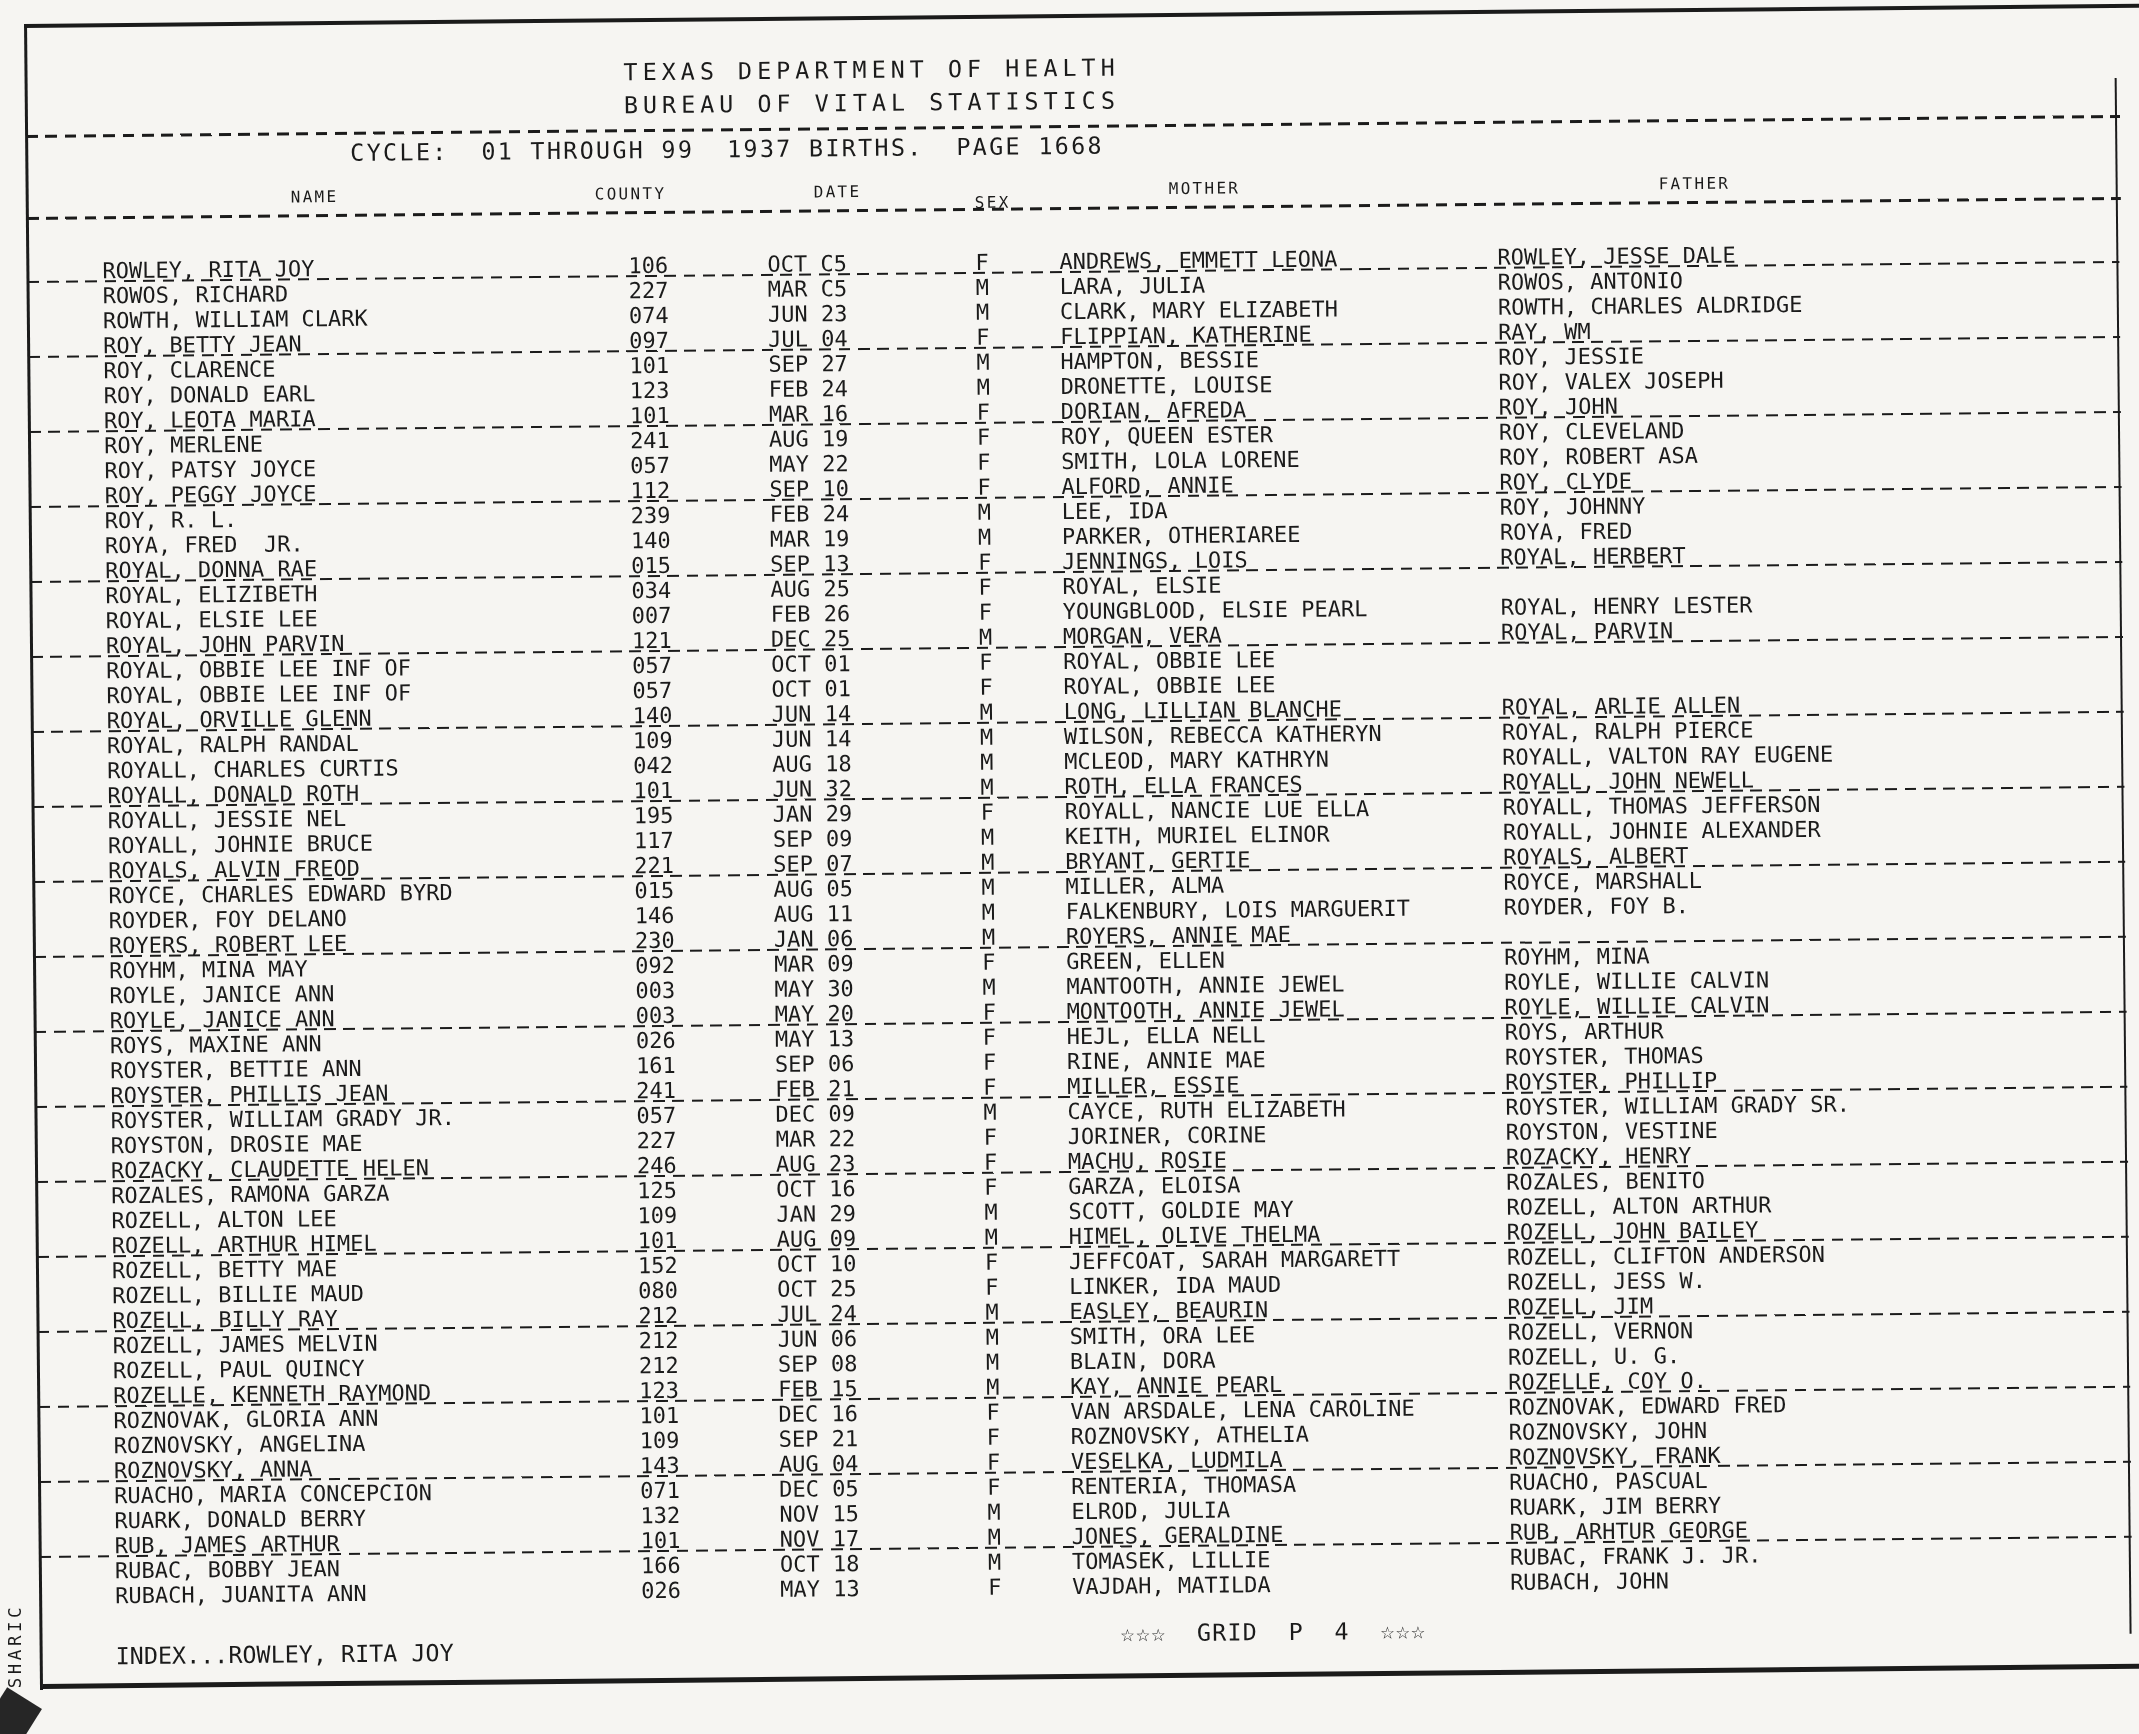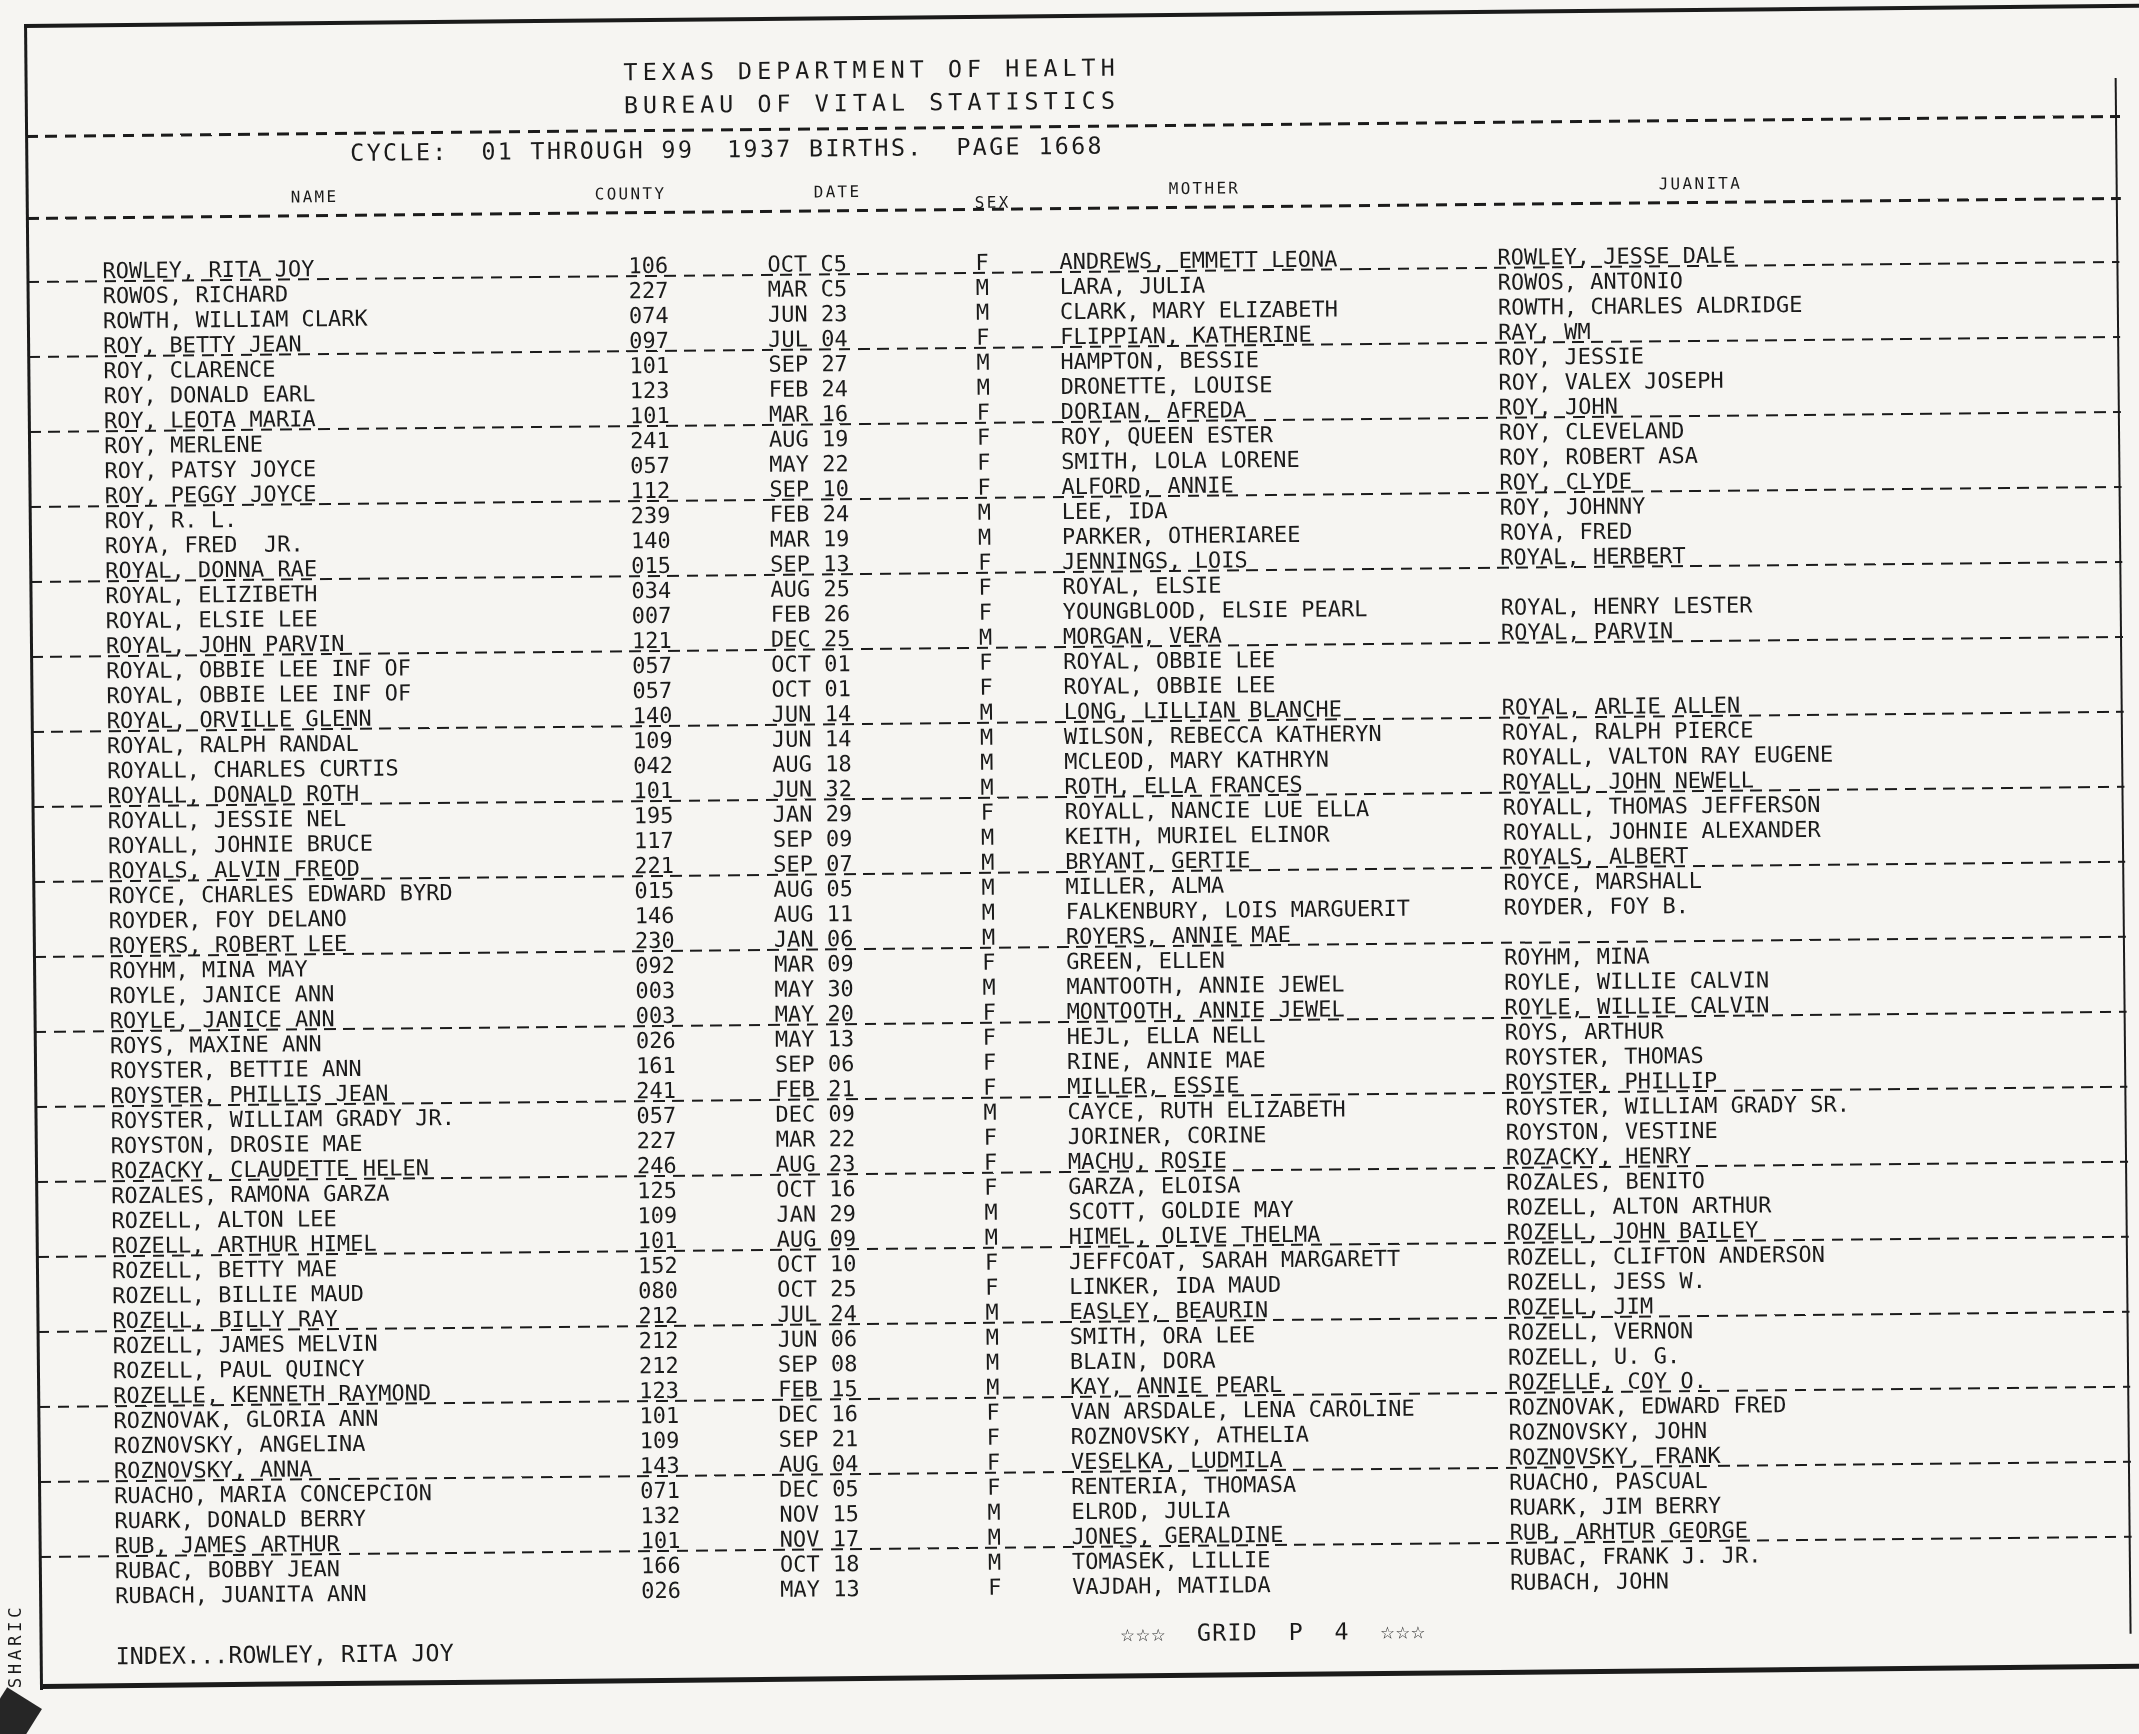--- a/index.html
+++ b/index.html
@@ -85,21 +85,21 @@
     <div class="title1">TEXAS DEPARTMENT OF HEALTH</div>
     <div class="title2">BUREAU OF VITAL STATISTICS</div>
     <div class="dashline dash-bureau"></div>
     <div class="cycle">CYCLE:  01 THROUGH 99  1937 BIRTHS.  PAGE 1668</div>
 
     <div class="colhead ch-name">NAME</div>
     <div class="colhead ch-county">COUNTY</div>
     <div class="colhead ch-date">DATE</div>
     <div class="colhead ch-sex">SEX</div>
     <div class="colhead ch-mother">MOTHER</div>
-    <div class="colhead ch-father">JUANITA</div>
+    <div class="colhead ch-father">FATHER</div>
     <div class="dashline dash-header"></div>
 
     <div class="rows">
 
         <div class="row ruled">
           <span class="c col-name">ROWLEY, RITA JOY</span>
           <span class="c col-county">106</span>
           <span class="c col-date">OCT C5</span>
           <span class="c col-sex">F</span>
           <span class="c col-mother">ANDREWS, EMMETT LEONA</span>

